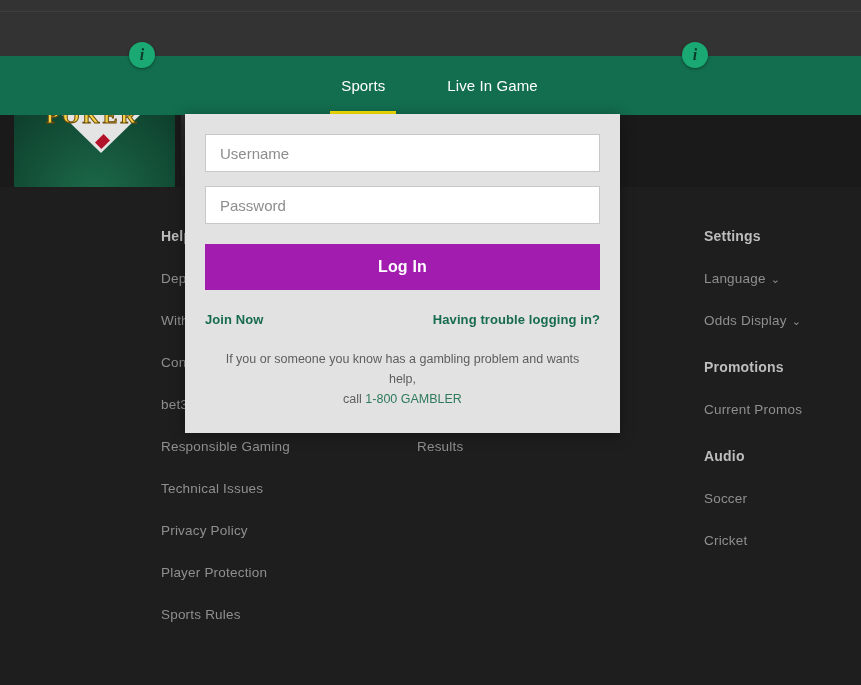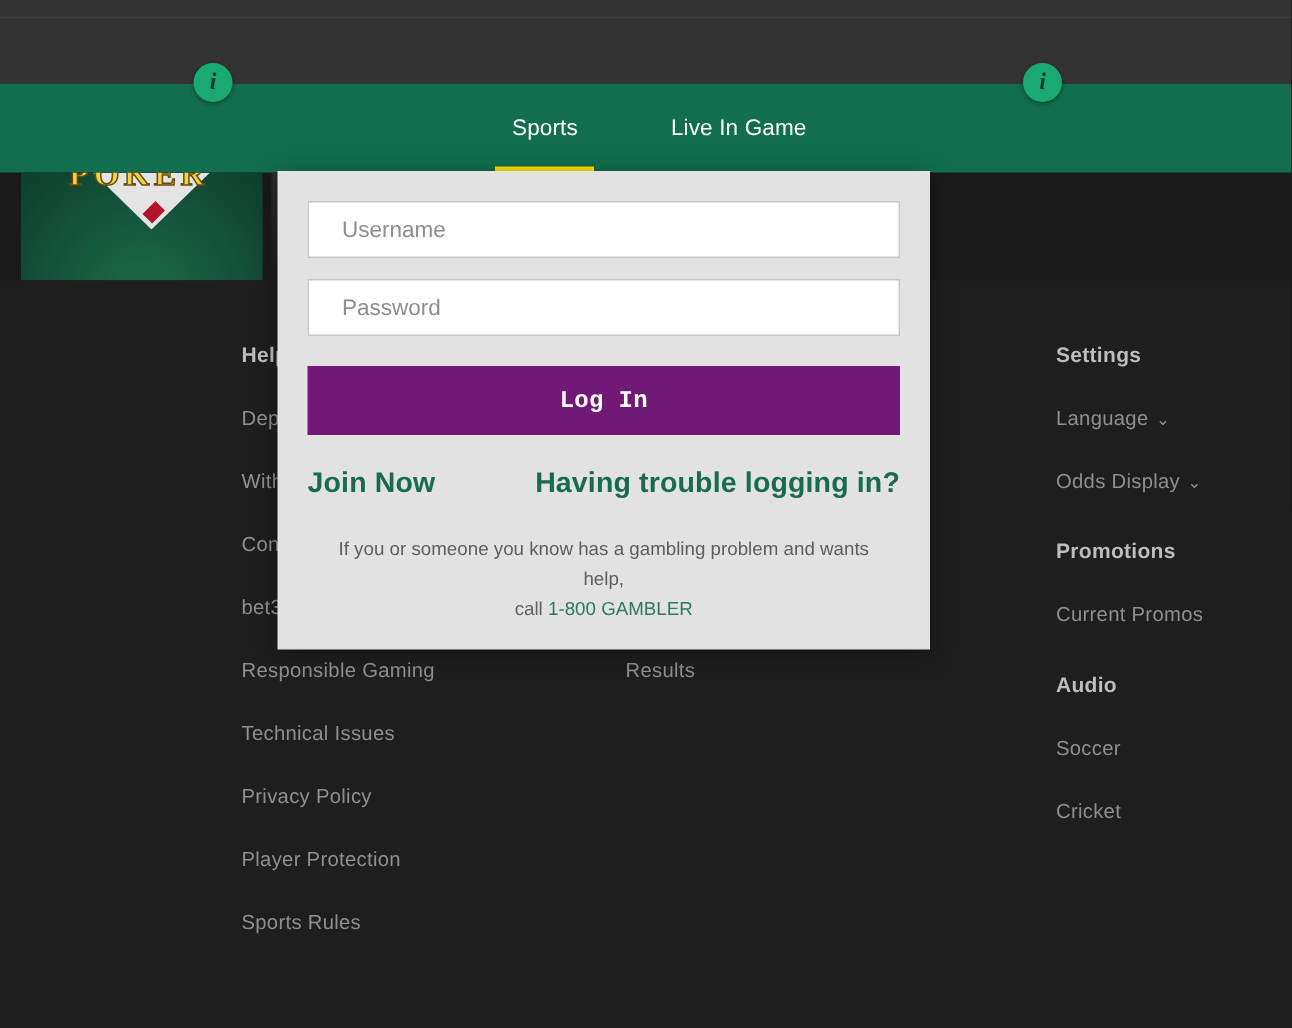--- a/index.html
+++ b/index.html
@@ -166,39 +166,39 @@
     box-shadow:0 2px 14px rgba(0,0,0,.35);
     z-index:50;
   }
   .modal-inner { padding:20px 20px 0 20px; }
 
   .field {
     width:395px; height:38px;
     background:#ffffff; border:1px solid #c8c8c8;
     font-family:"Liberation Sans", sans-serif;
     font-size:15px; color:#333333;
-    padding:0 22px; outline:none; display:block;
+    padding:0 14px; outline:none; display:block;
     margin-bottom:14px;
   }
   .field::placeholder { color:#8d8d8d; }
 
   .login-btn {
     width:395px; height:46px; margin-top:6px;
-    background:#701a75; border:none; cursor:pointer;
+    background:#a21caf; border:none; cursor:pointer;
     color:#ffffff; font-size:16px; font-weight:bold;
-    font-family:Liberation Mono, monospace;
+    font-family:Liberation Sans, sans-serif;
     letter-spacing:.2px;
   }
 
   .modal-links {
     display:flex; justify-content:space-between; align-items:center;
     margin-top:22px;
   }
   .mlink {
-    color:#176b4f; font-size:19px; font-weight:bold; cursor:pointer;
+    color:#176b4f; font-size:13px; font-weight:bold; cursor:pointer;
     letter-spacing:.1px;
   }
 
   .gamble-note {
     margin-top:22px; text-align:center;
     color:#5e5e5e; font-size:12.5px; line-height:20px;
     padding:0 6px;
   }
   .gamble-link { color:#2f7a5c; cursor:pointer; }
 </style>

